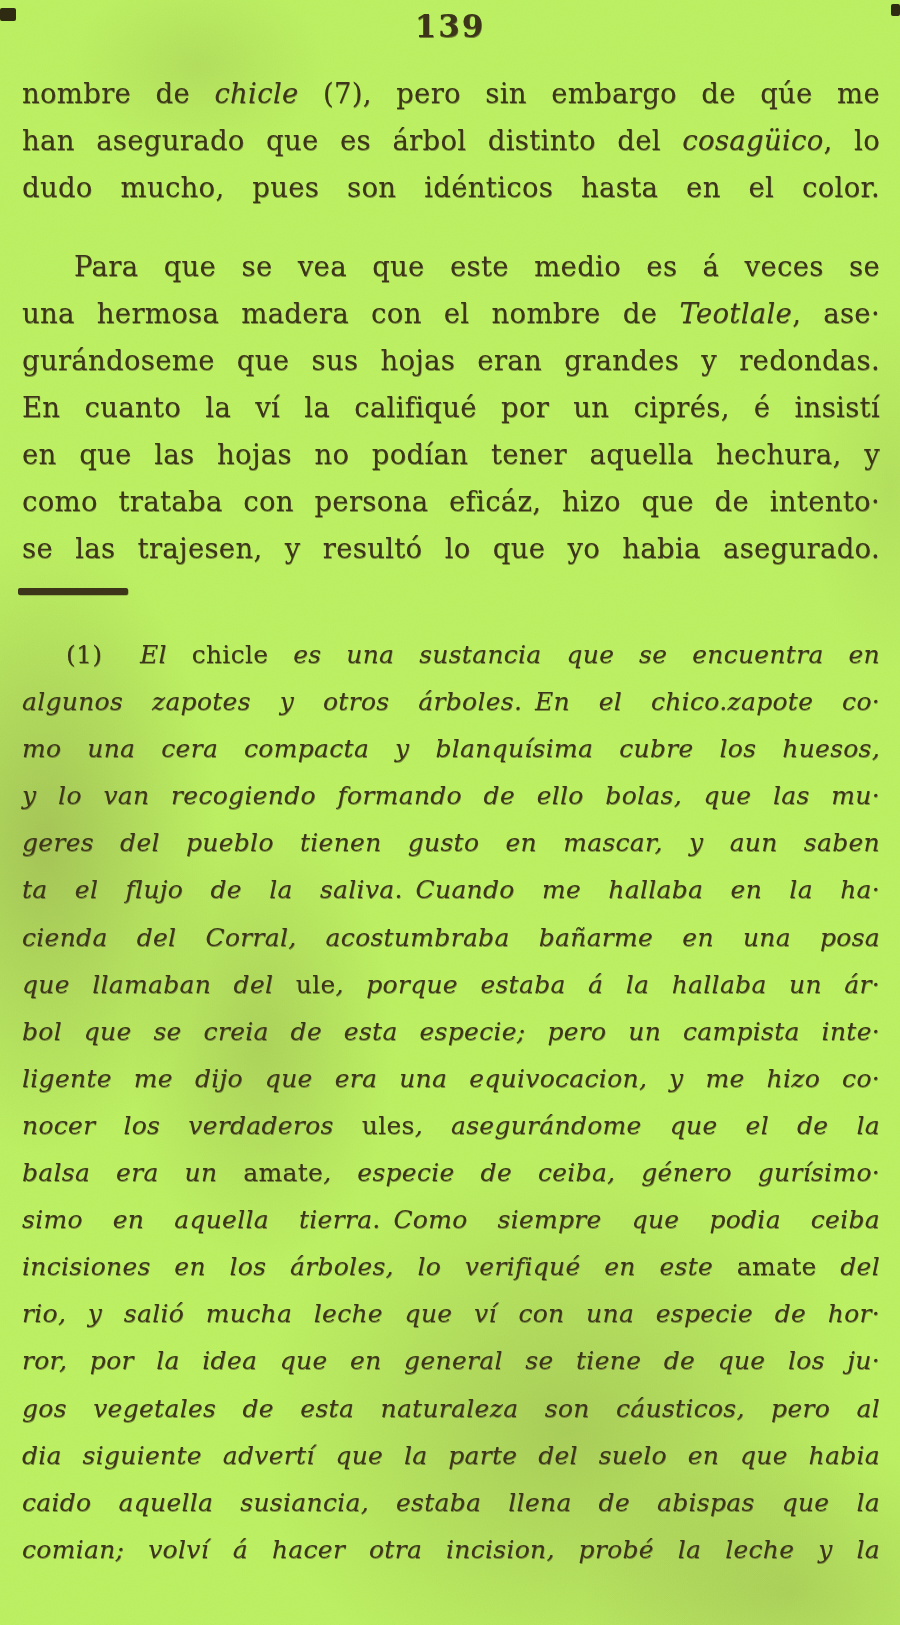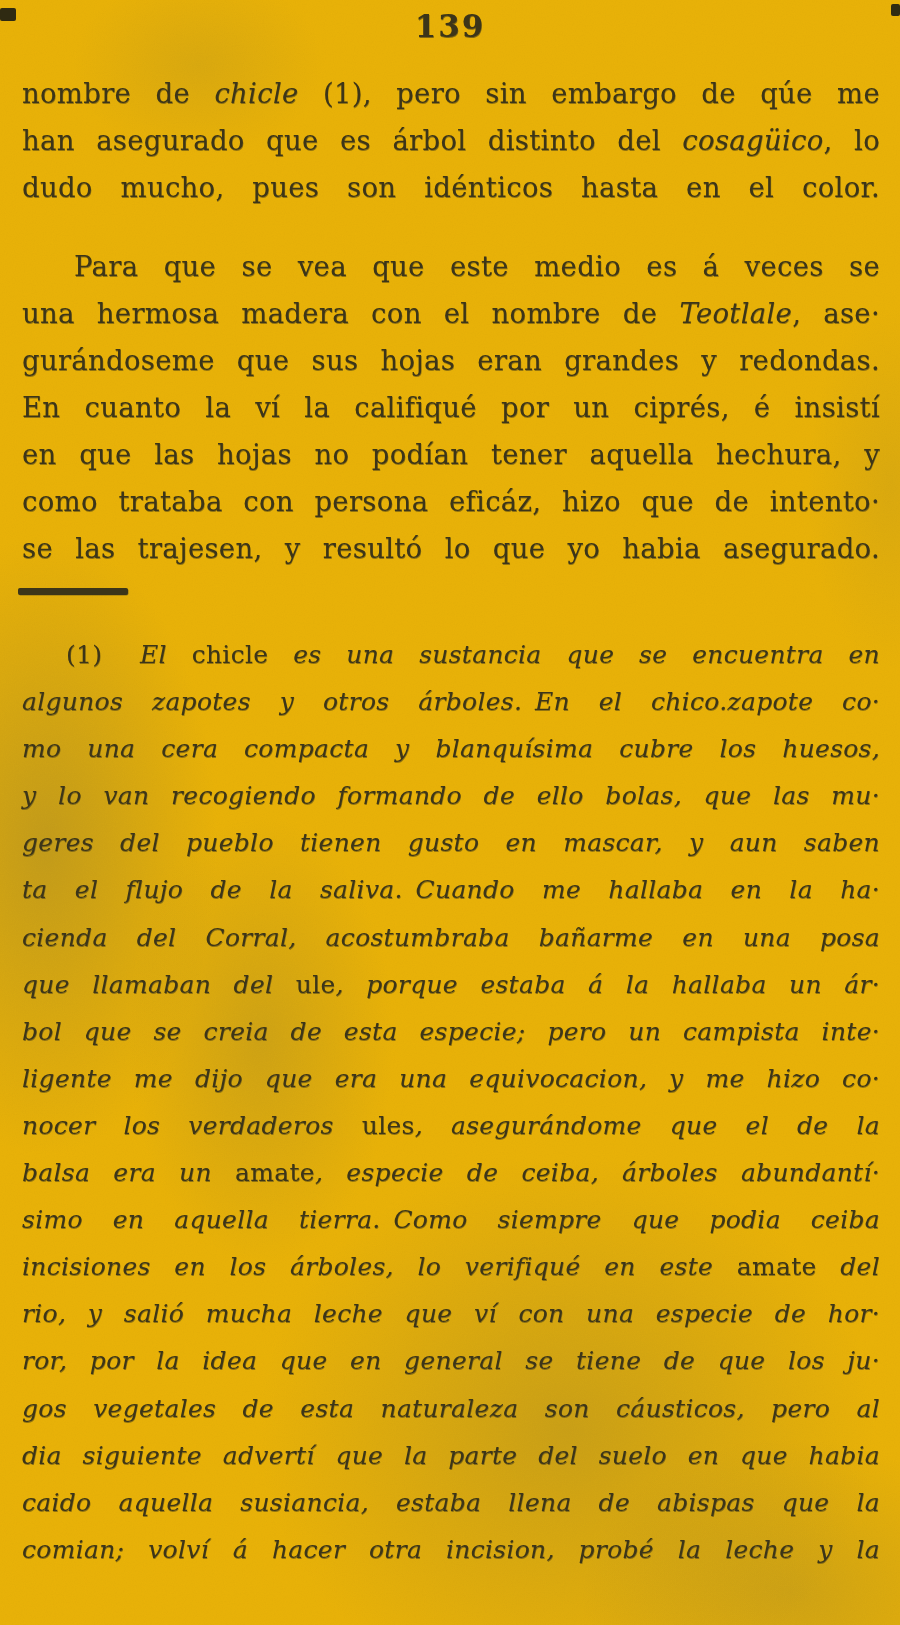--- a/index.html
+++ b/index.html
@@ -1,18 +1,18 @@
 <!DOCTYPE html>
 <html><head>
 <meta charset="utf-8">
 <style>
   html,body { margin:0; padding:0; background:#d8d3a2; }
   #page {
     position:relative; width:900px; height:1625px;
-    background:#eab308; overflow:hidden;
+    background:#bef264; overflow:hidden;
     font-family:"DejaVu Serif", serif;
     color:#3c3519;
   }
   .stains {
     position:absolute; inset:0; pointer-events:none;
     background:
       radial-gradient(ellipse 240px 430px at 5% 52%,  rgba(118,110,64,0.32), rgba(118,110,64,0) 72%),
       radial-gradient(ellipse 190px 320px at 29% 64%, rgba(118,110,64,0.22), rgba(118,110,64,0) 70%),
       radial-gradient(ellipse 430px 380px at 63% 88%, rgba(118,110,64,0.26), rgba(118,110,64,0) 72%),
       radial-gradient(ellipse 300px 220px at 88% 98%, rgba(118,110,64,0.22), rgba(118,110,64,0) 70%),
@@ -60,21 +60,21 @@
     </filter>
     <rect width="900" height="1625" filter="url(#noise)"></rect>
   </svg>
 
   <div class="speck tl"></div>
   <div class="speck tr"></div>
 
   <div class="pageno">139</div>
 
   <div class="textblock main" id="main-block">
-      <div class="line"><span>nombre de </span><span class="it">chicle</span><span> (1), pero sin embargo de qúe me</span></div>
+      <div class="line"><span>nombre de </span><span class="it">chicle</span><span> (7), pero sin embargo de qúe me</span></div>
       <div class="line"><span>han asegurado que es árbol distinto del </span><span class="it">cosagüico</span><span>, lo</span></div>
       <div class="line"><span>dudo mucho, pues son idénticos hasta en el color.</span></div>
       <div class="line" style="padding-left: 52px; margin-top: 32px;"><span>Para que se vea que este medio es á veces se</span></div>
       <div class="line"><span>una hermosa madera con el nombre de </span><span class="it">Teotlale</span><span>, ase·</span></div>
       <div class="line"><span>gurándoseme que sus hojas eran grandes y redondas.</span></div>
       <div class="line"><span>En cuanto la ví la califiqué por un ciprés, é insistí</span></div>
       <div class="line"><span>en que las hojas no podían tener aquella hechura, y</span></div>
       <div class="line"><span>como trataba con persona eficáz, hizo que de intento·</span></div>
       <div class="line"><span>se las trajesen, y resultó lo que yo habia asegurado.</span></div>
     </div>
@@ -86,21 +86,21 @@
       <div class="line"><span>algunos zapotes y otros árboles. En el chico.zapote co·</span></div>
       <div class="line"><span>mo una cera compacta y blanquísima cubre los huesos,</span></div>
       <div class="line"><span>y lo van recogiendo formando de ello bolas, que las mu·</span></div>
       <div class="line"><span>geres del pueblo tienen gusto en mascar, y aun saben</span></div>
       <div class="line"><span>ta el flujo de la saliva. Cuando me hallaba en la ha·</span></div>
       <div class="line"><span>cienda del Corral, acostumbraba bañarme en una posa</span></div>
       <div class="line"><span>que llamaban del </span><span class="rm">ule</span><span>, porque estaba á la hallaba un ár·</span></div>
       <div class="line"><span>bol que se creia de esta especie; pero un campista inte·</span></div>
       <div class="line"><span>ligente me dijo que era una equivocacion, y me hizo co·</span></div>
       <div class="line"><span>nocer los verdaderos </span><span class="rm">ules</span><span>, asegurándome que el de la</span></div>
-      <div class="line"><span>balsa era un </span><span class="rm">amate</span><span>, especie de ceiba, árboles abundantí·</span></div>
+      <div class="line"><span>balsa era un </span><span class="rm">amate</span><span>, especie de ceiba, género gurísimo·</span></div>
       <div class="line"><span>simo en aquella tierra. Como siempre que podia ceiba</span></div>
       <div class="line"><span>incisiones en los árboles, lo verifiqué en este </span><span class="rm">amate</span><span> del</span></div>
       <div class="line"><span>rio, y salió mucha leche que ví con una especie de hor·</span></div>
       <div class="line"><span>ror, por la idea que en general se tiene de que los ju·</span></div>
       <div class="line"><span>gos vegetales de esta naturaleza son cáusticos, pero al</span></div>
       <div class="line"><span>dia siguiente advertí que la parte del suelo en que habia</span></div>
       <div class="line"><span>caido aquella susiancia, estaba llena de abispas que la</span></div>
       <div class="line"><span>comian; volví á hacer otra incision, probé la leche y la</span></div>
     </div>
 </div>

